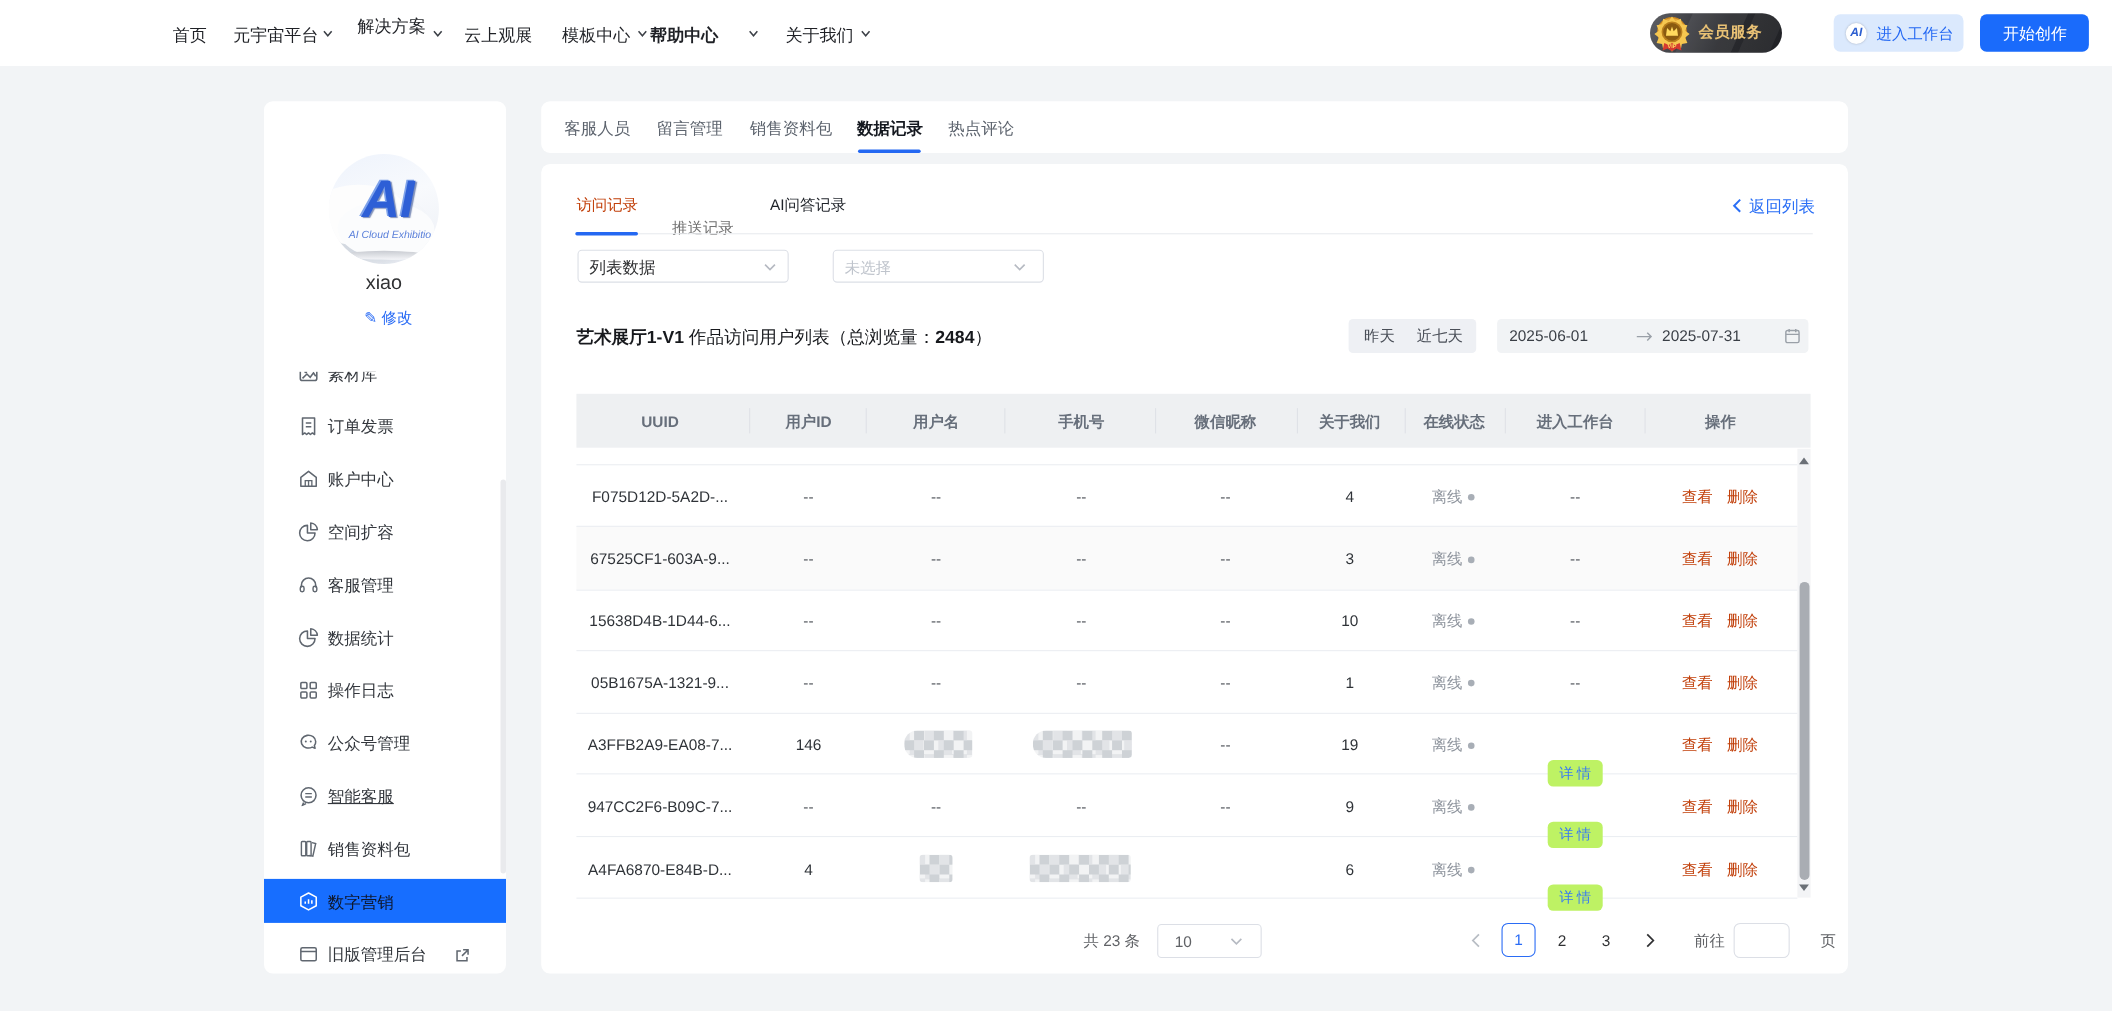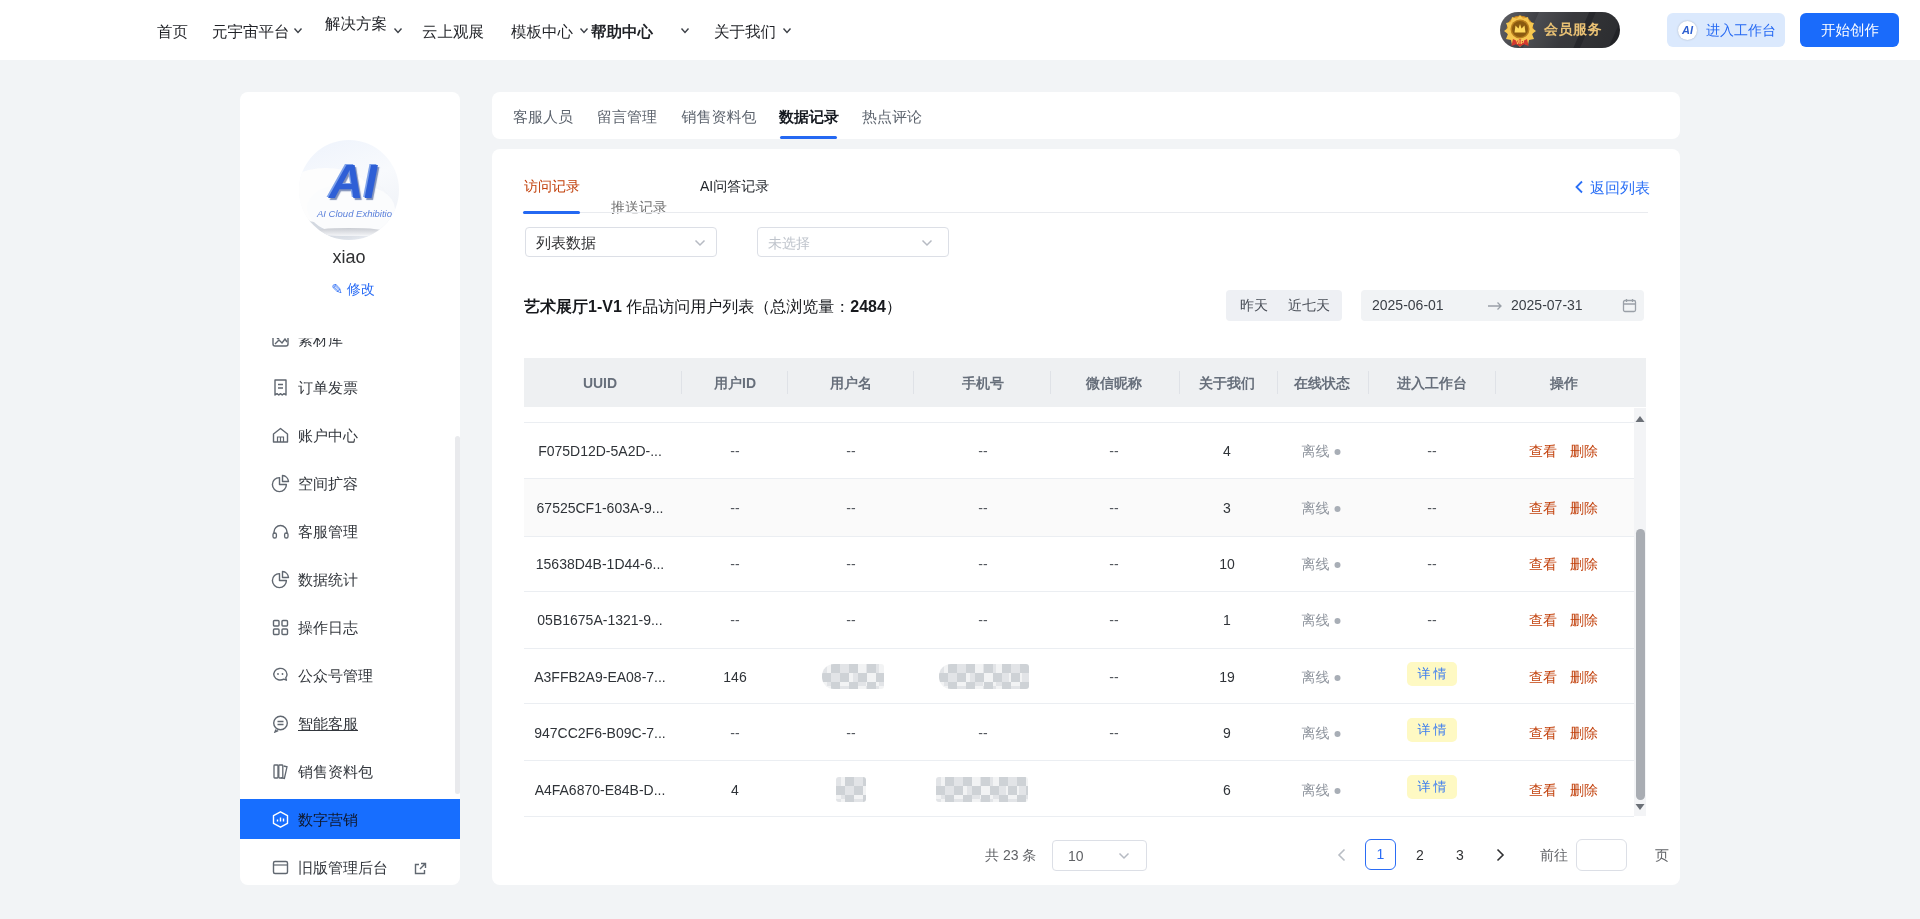--- a/index.html
+++ b/index.html
@@ -5,21 +5,21 @@
 * { margin:0; padding:0; box-sizing:border-box; }
 html,body { width:1920px; height:919px; }
 body { background:#f2f4f6; font-family:"Liberation Sans",sans-serif; position:relative; overflow:hidden; color:#303133; }
 .abs { position:absolute; }
 .card { position:absolute; background:#fff; border-radius:8px; }
 .ctr { transform:translateX(-50%); white-space:nowrap; }
 .dim { color:#55595f; }
 .lk { color:#c2410c; }
 .off { color:#8f959e; }
 .dot { display:inline-block;width:6px;height:6px;border-radius:50%;background:#a8aeb6;margin-left:5px;vertical-align:1.5px;}
-.det { position:absolute;left:1407px;width:50px;height:24px;background:#fef9c3;border-radius:5px;color:#3a7cf0;font-size:13px;text-align:center;line-height:24px;letter-spacing:3px;text-indent:3px;}
+.det { position:absolute;left:1407px;width:50px;height:24px;background:#bef264;border-radius:5px;color:#3a7cf0;font-size:13px;text-align:center;line-height:24px;letter-spacing:3px;text-indent:3px;margin-top:29px;}
 .mos { position:absolute;height:25px;background-color:#e2e4e7;background-image:repeating-conic-gradient(#ced2d6 0% 25%, rgba(0,0,0,0) 0% 50%),repeating-conic-gradient(rgba(255,255,255,.55) 0% 25%, rgba(0,0,0,0) 0% 50%);background-size:18px 18px,26px 26px;background-position:0 0,5px 9px;border-radius:3px;}
 </style>
 </head>
 <body>
 
 <div class="abs" id="hdr" style="left:0;top:0;width:1920px;height:60px;background:#fff;"></div>
 <div id="nav" style="font-size:15.5px;color:#1f2126;">
   <div class="abs" style="left:157px;top:22px;">首页</div>
   <div class="abs" style="left:212px;top:22px;">元宇宙平台</div>
   <div class="abs" style="left:325px;top:14px;">解决方案</div>

